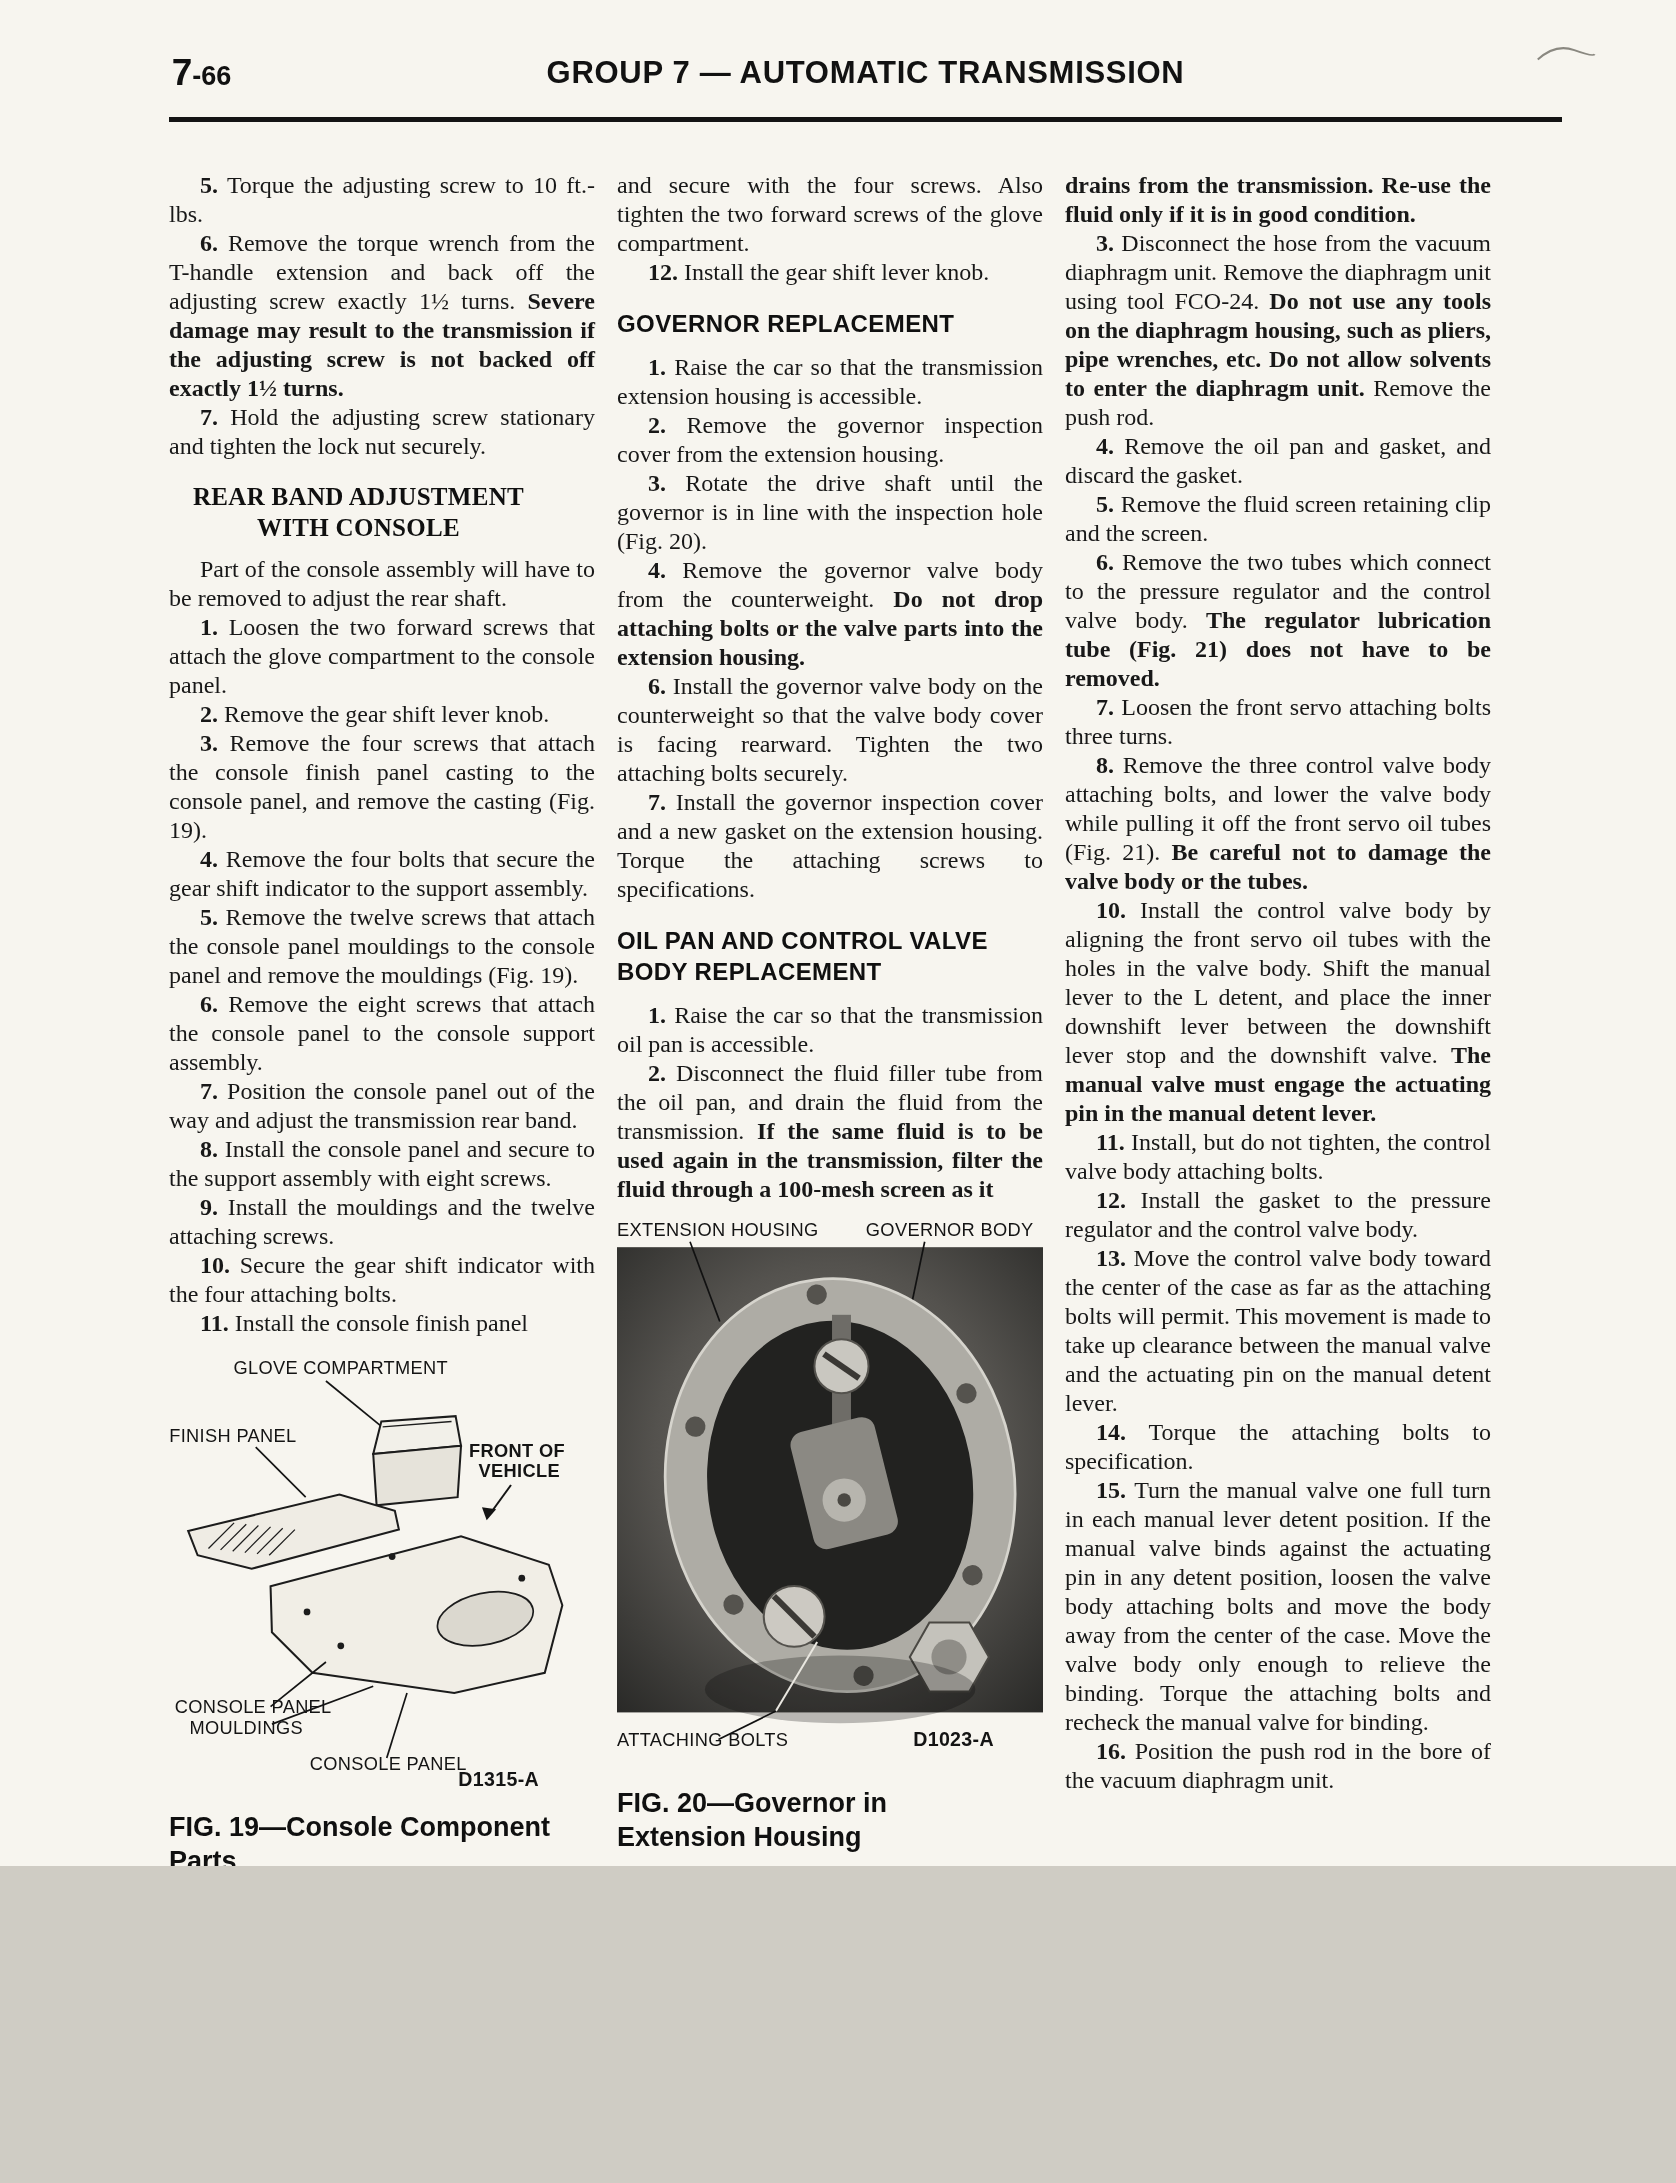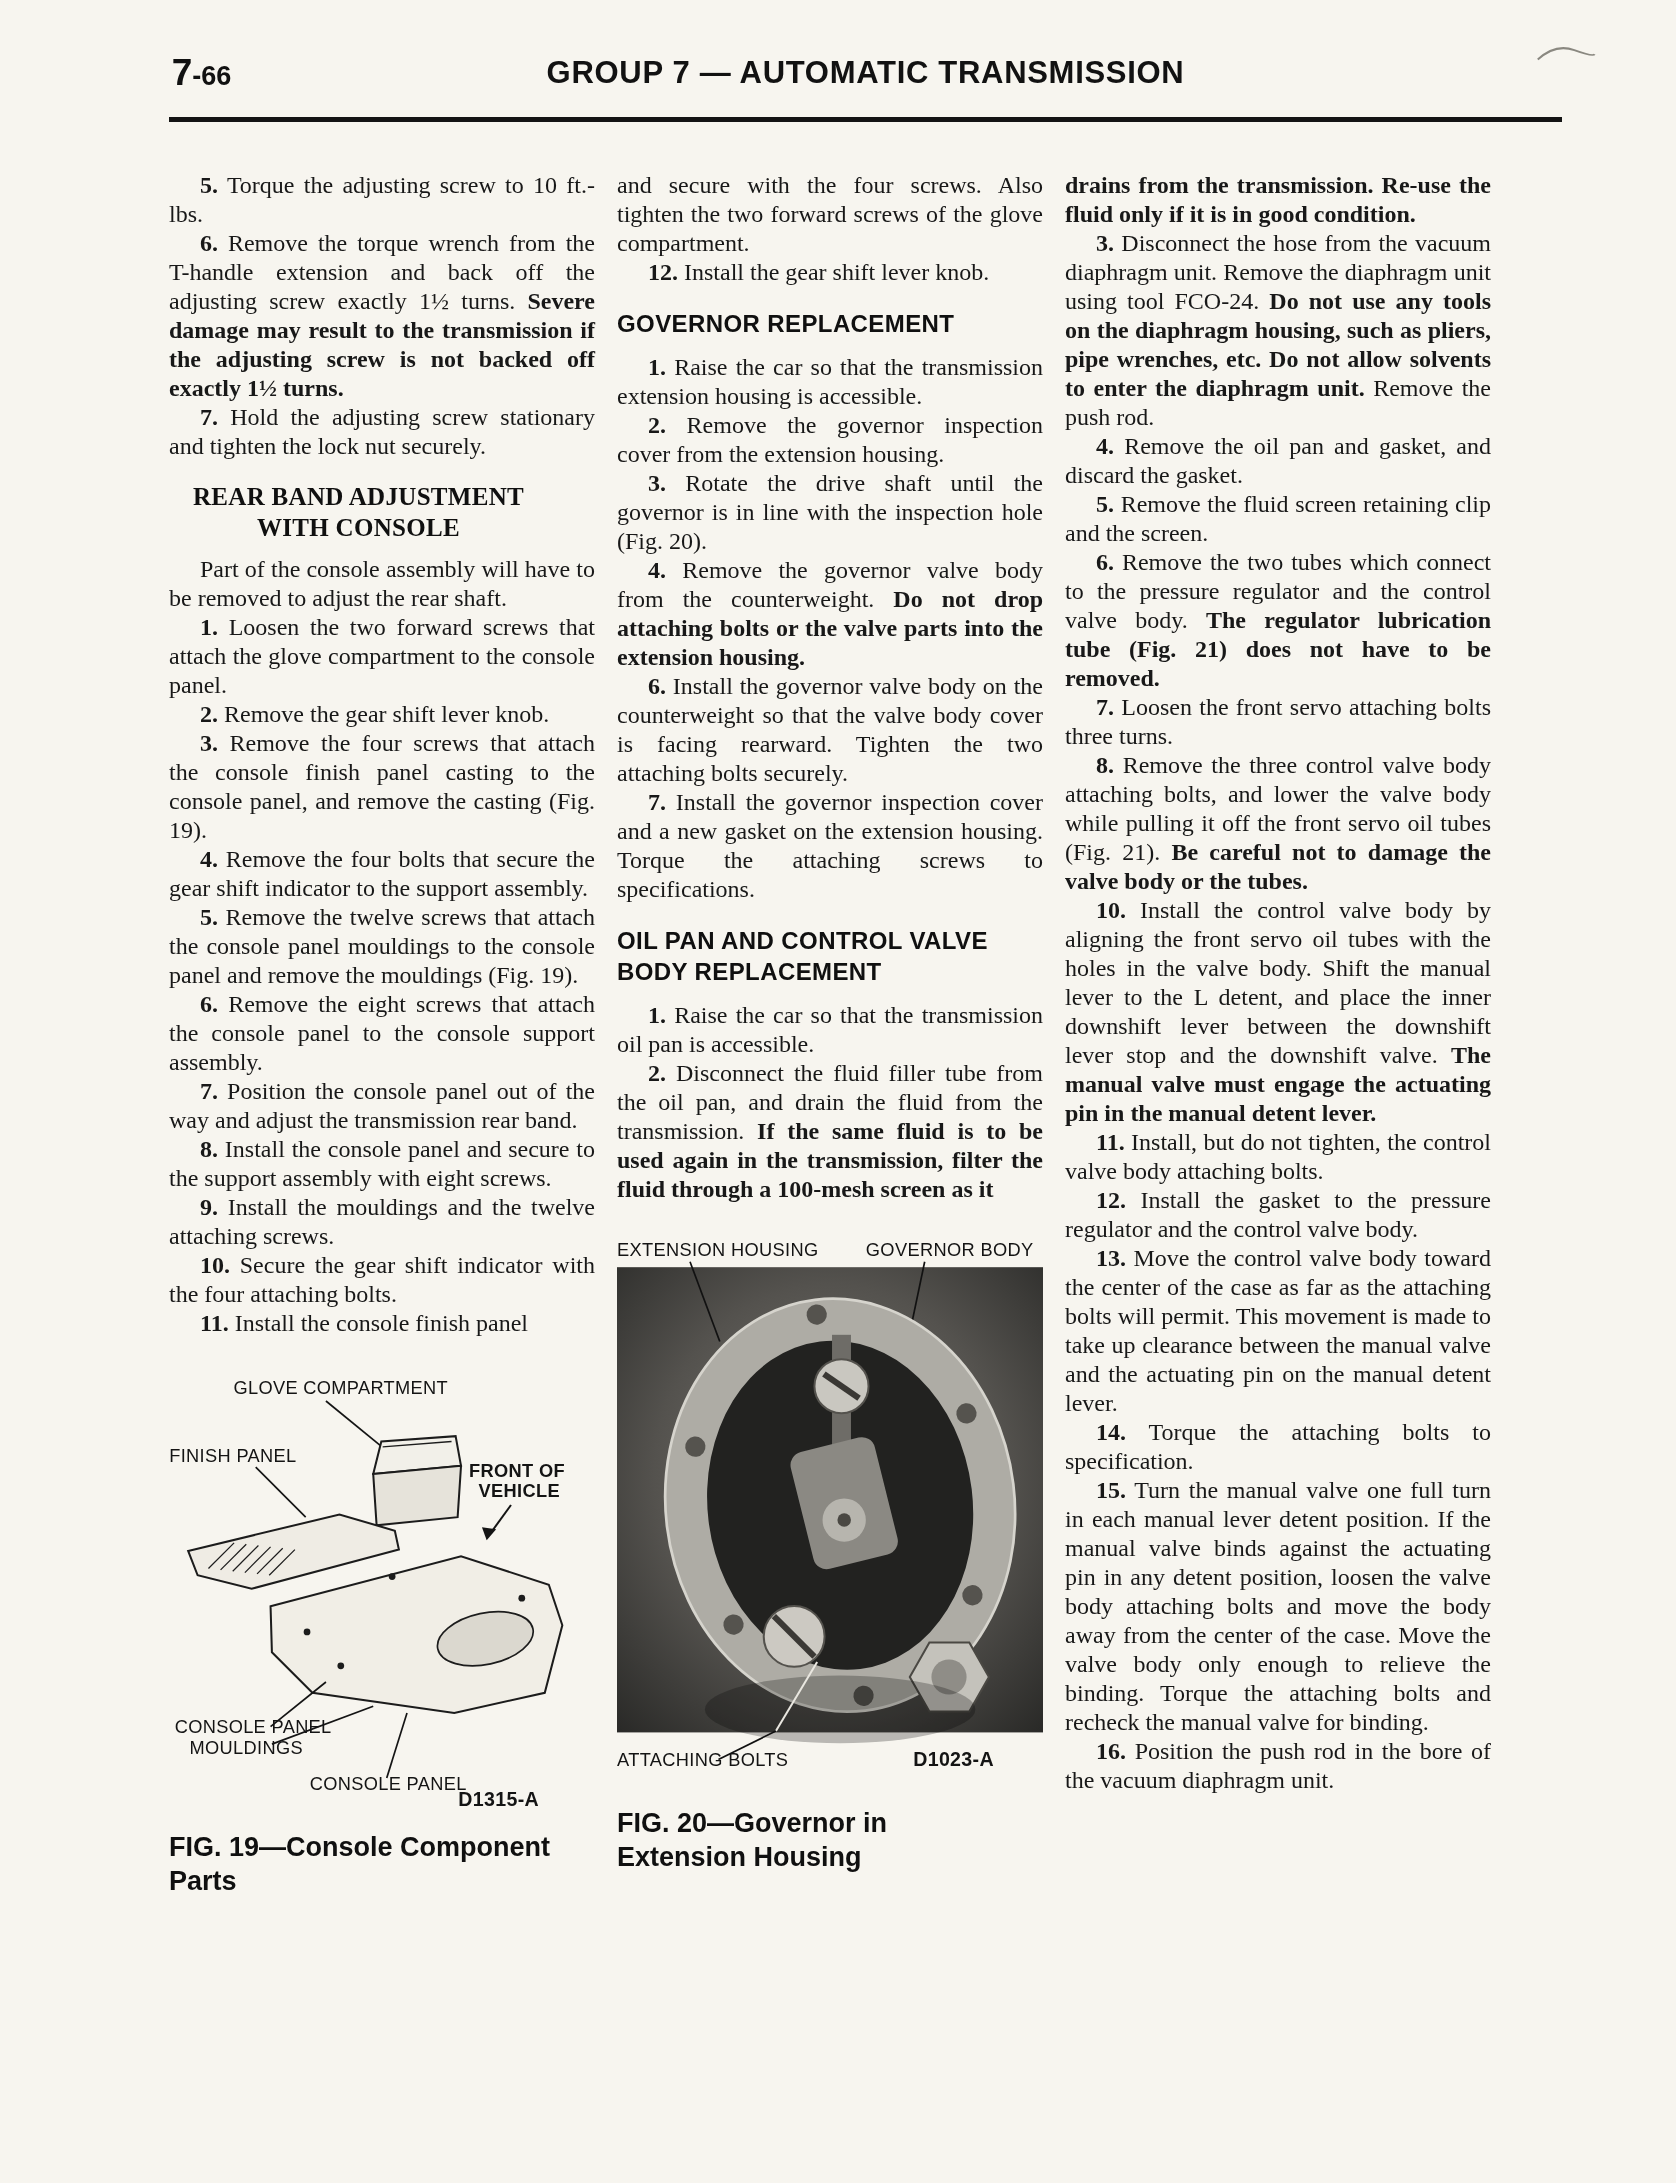--- a/index.html
+++ b/index.html
@@ -1,19 +1,19 @@
 <!DOCTYPE html>
 <html style="font-size:10.8px"><head>
 <meta charset="utf-8">
 <style>
   * { margin:0; padding:0; box-sizing:border-box; }
   html,body { background:#cfccc4; }
   .page {
     position:relative;
-    width:1677px; height:2183px;
+    width:1677px; height:1866px;
     background:#f7f5ef;
     font-family:"Liberation Serif", serif;
     color:#181818;
     padding:37px 115px 0 169px;
     overflow:hidden;
   }
   .scan-mark { position:absolute; top:42px; right:81px; }
   .header { position:relative; height:80px; }
   .page-number {
     position:absolute; left:2.7px; top:15px;
@@ -36,21 +36,21 @@
   .col h2.h2 {
     font-family:"Liberation Serif", serif;
     font-size:25px; line-height:31px; margin:20px 0 12px;
     letter-spacing:0.3px; max-width:379px;text-align:center;
   }
   .col h2.h2s {
     font-family:"Liberation Sans", sans-serif;
     font-size:24px; line-height:31px; margin:21.6px 0 13.5px;
     letter-spacing:0.4px; max-width:392px;
   }
-  .figure { margin-top:36px; }
+  .figure { margin-top:16px; }
   .fig-caption {
     font-family:"Liberation Sans", sans-serif; font-weight:bold;
     font-size:27px; line-height:34px; margin-top:10.8px; text-align:left; color:#101010;
     max-width:406px;
   }
   .figsvg text {
     font-family:"Liberation Sans", sans-serif;
     font-size:27px; fill:#141414; letter-spacing:0.5px;
   }
   .figsvg text.bold { font-weight:bold; }

